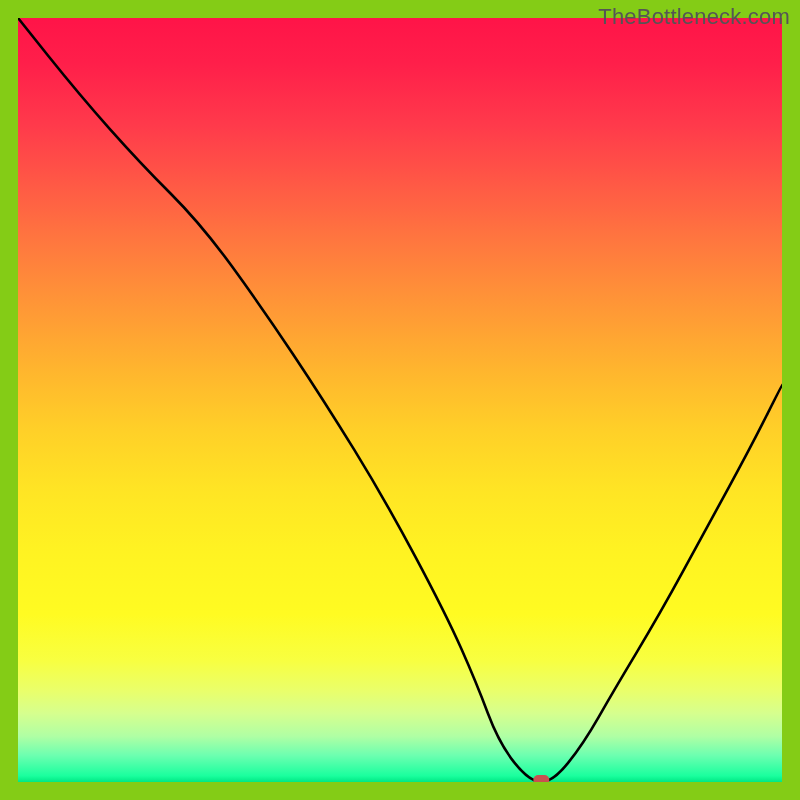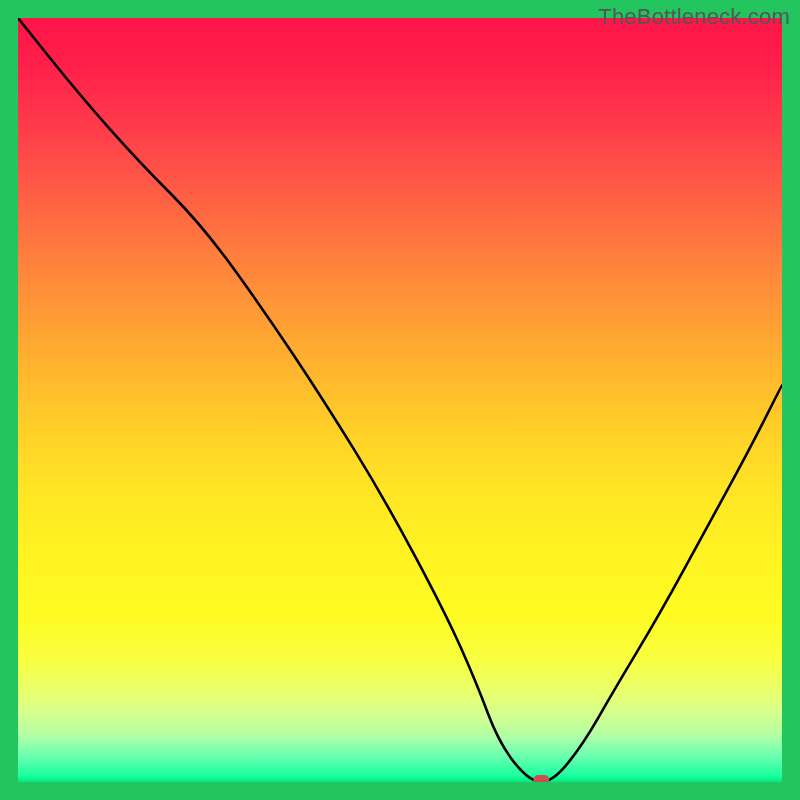--- a/index.html
+++ b/index.html
@@ -8,21 +8,21 @@
     width: 800px;
     height: 800px;
     background: #000;
     overflow: hidden;
     font-family: Arial, Helvetica, sans-serif;
   }
   .frame {
     position: relative;
     width: 800px;
     height: 800px;
-    background: #22c55e;
+    background: #84cc16;
   }
   .watermark {
     position: absolute;
     top: 4px;
     right: 10px;
     color: #555;
     font-size: 22px;
     font-weight: 500;
     letter-spacing: 0.2px;
     z-index: 20;

